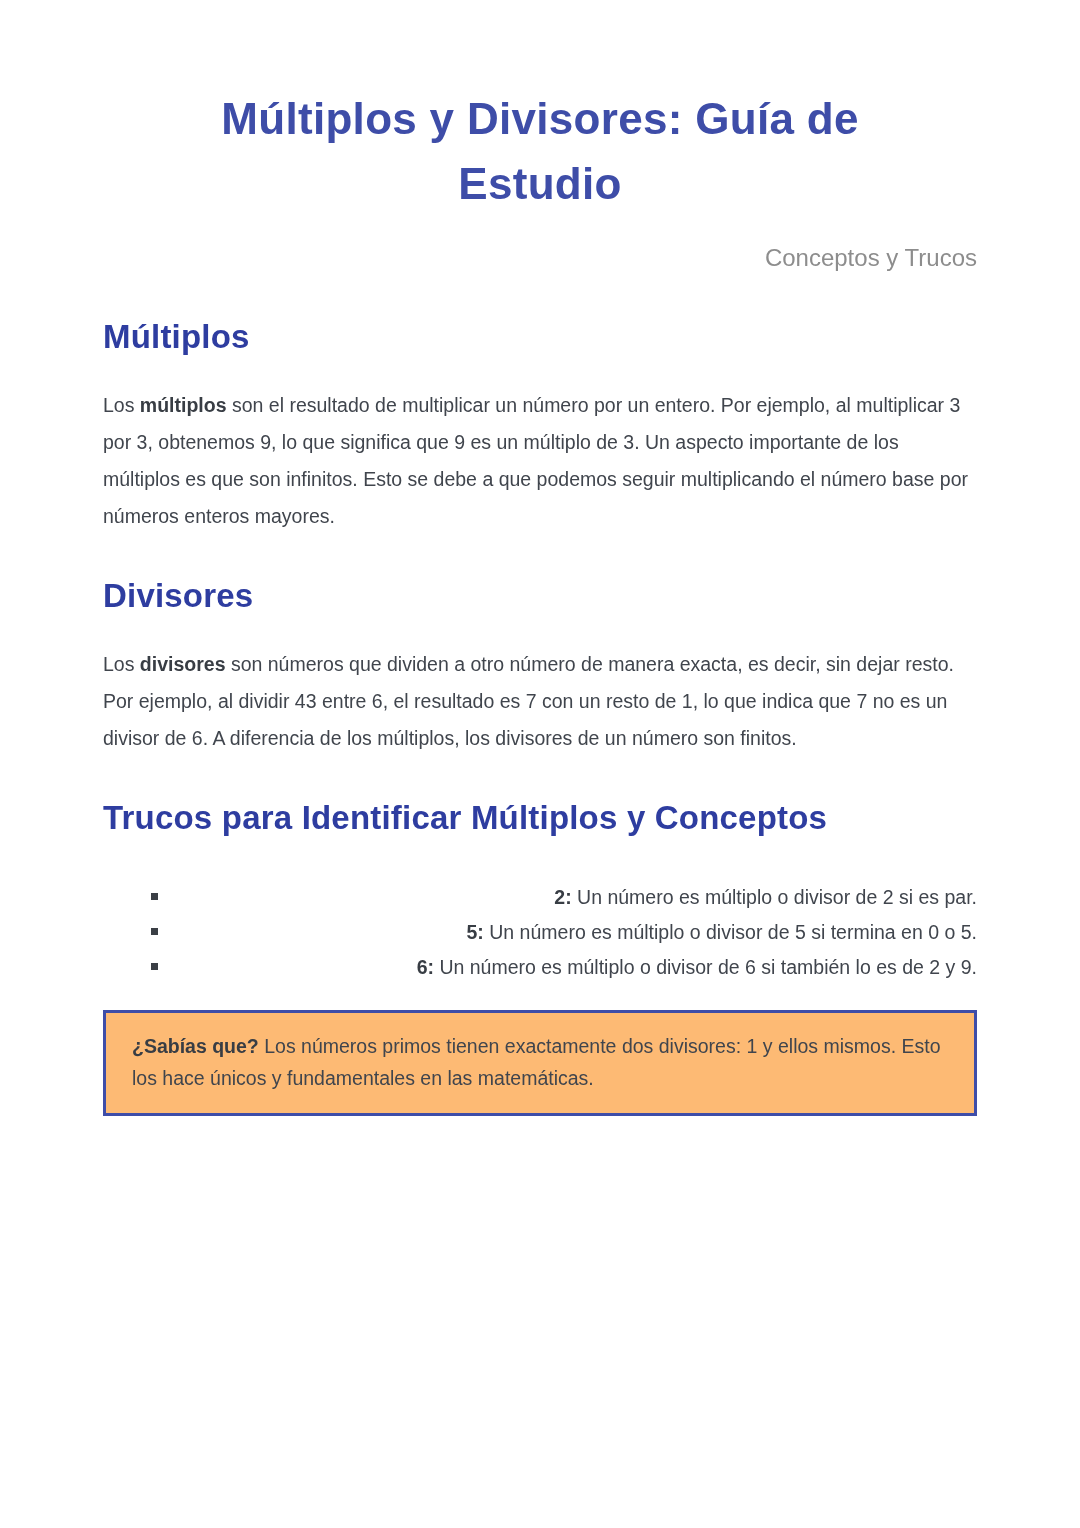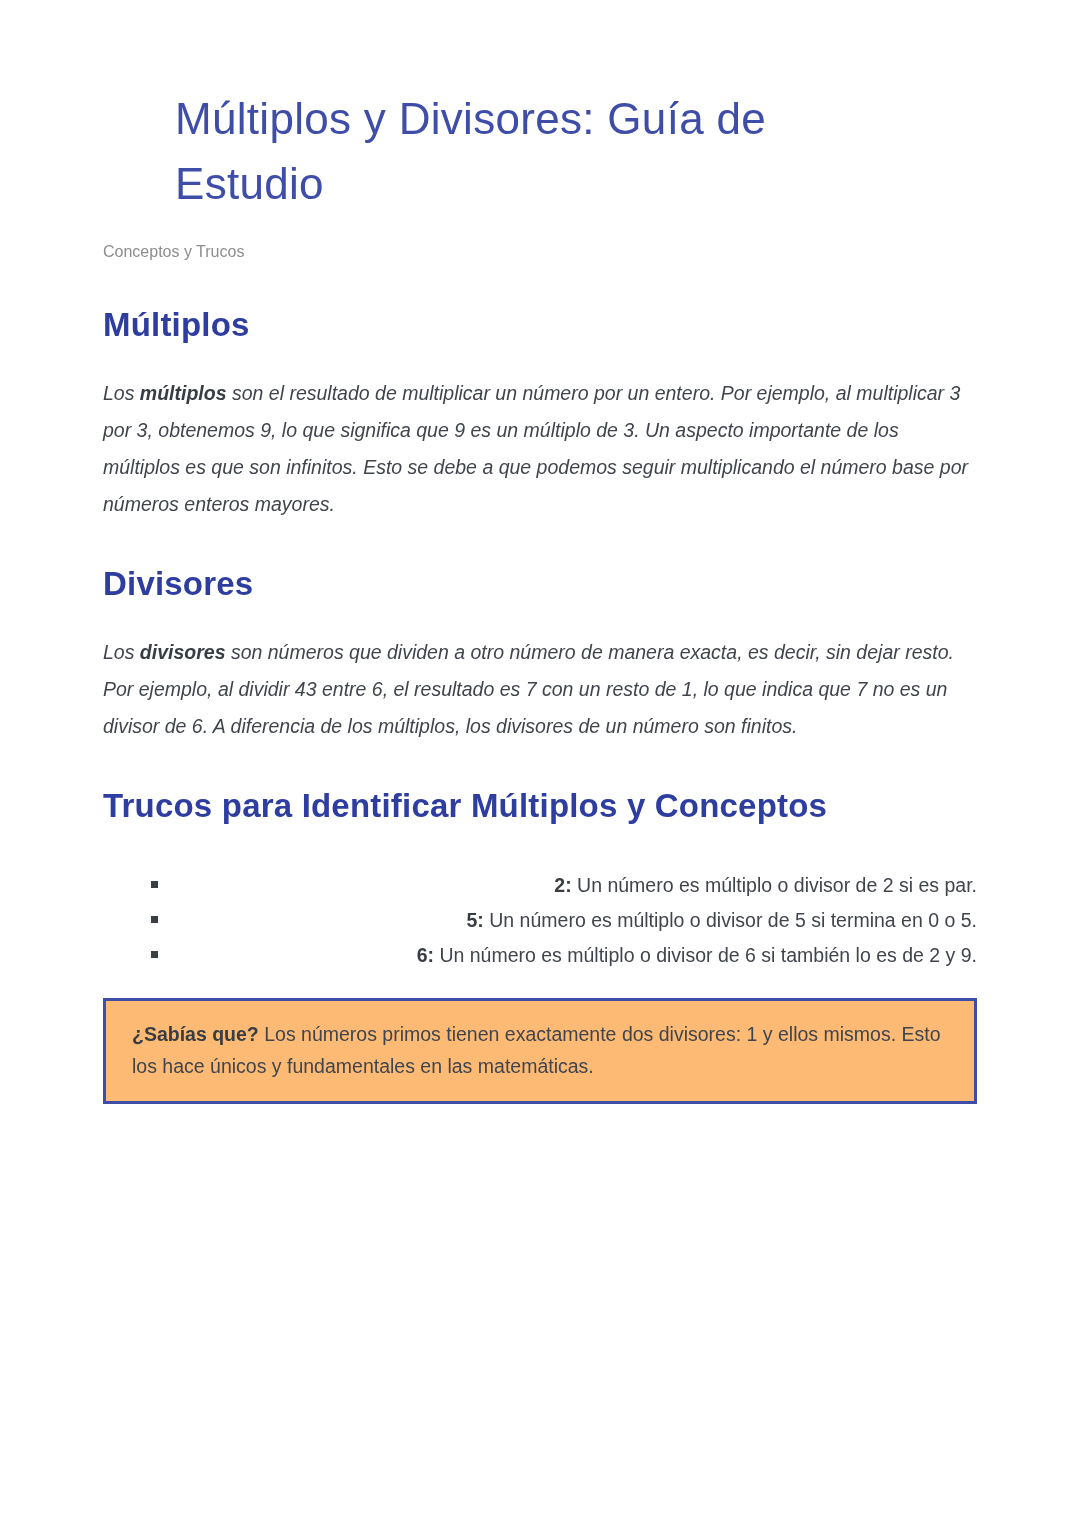--- a/index.html
+++ b/index.html
@@ -17,49 +17,48 @@
     box-sizing: border-box;
     width: 1080px;
     height: 1528px;
     padding: 0 103px;
     overflow: hidden;
     background: #ffffff;
   }
   .doc-title {
     max-width: 730px;
     margin: 86px auto 0;
-    text-align: left;
+    text-align: center;
     font-size: 44px;
     line-height: 1.48;
-    font-weight: 400;
+    font-weight: 700;
     color: #3e4da8;
     letter-spacing: 0.3px;
   }
   .doc-subtitle {
     margin: 24px 0 0;
-    text-align: left;
-    font-size: 16px;
+    text-align: right;
+    font-size: 24px;
     line-height: 1.5;
     font-weight: 400;
     color: #8d8d8d;
   }
   .section-heading {
     margin: 40px 0 0;
     font-size: 33px;
     line-height: 1.3;
     font-weight: 700;
     color: #2e3da0;
     letter-spacing: 0.2px;
   }
   .body-paragraph {
     margin: 28px 0 0;
     font-size: 19.5px;
     line-height: 37px;
     color: #40454d;
-    font-style: italic;
   }
   .body-paragraph strong,
   .trick-item strong,
   .callout strong {
     font-weight: 700;
     color: #383d44;
   }
   .tricks-list {
     margin: 42px 0 0;
     padding: 0 0 0 48px;

